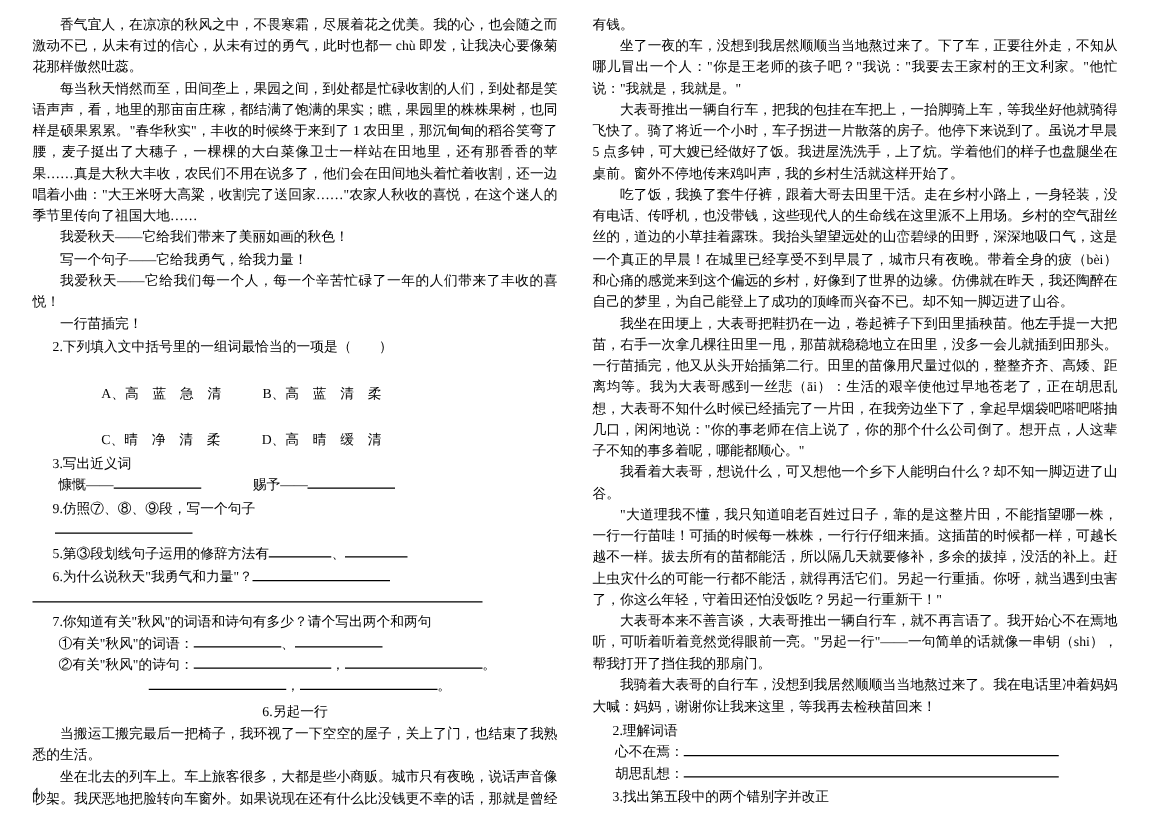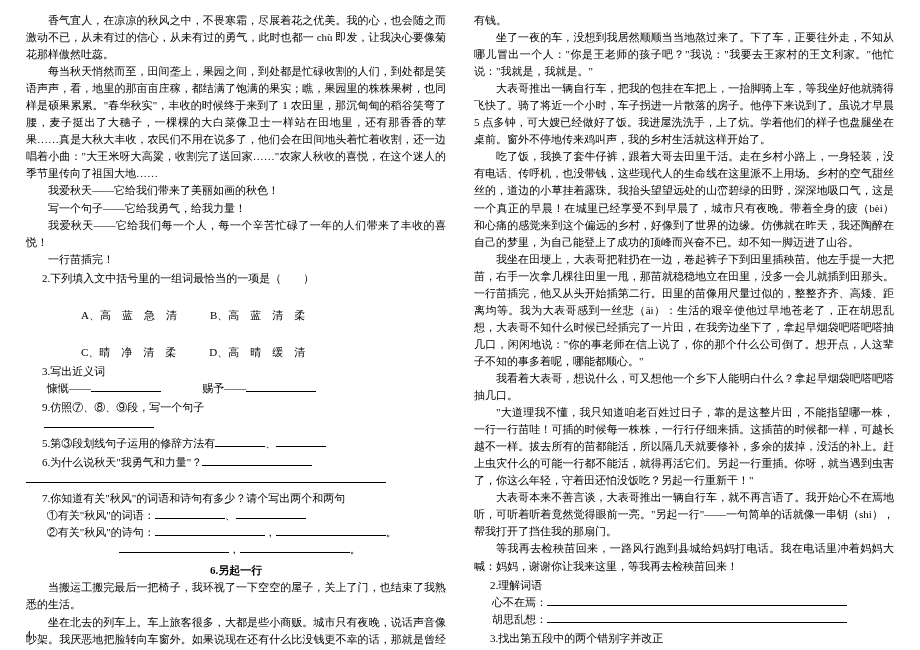--- a/index.html
+++ b/index.html
@@ -15,21 +15,21 @@
   column-gap: 28px;
   column-fill: auto;
 }
 p { text-indent: 2em; text-align: justify; margin: 0; }
 .noindent { text-indent: 0; }
 .q { text-indent: 0; margin-top: 2px; margin-left: 16px; }
 .opt { text-indent: 0; padding-left: 5em; margin-top: 20px; }
 .blank { border-bottom: 1px solid #000; display: inline-block; min-width: 50px; height: 0.9em; vertical-align: baseline; }
 .blank.w70 { min-width: 70px; }
 .blank.w110 { min-width: 110px; }
-.sectitle { text-align: center; font-weight: 700; text-indent: 0; margin-top: 4px; }
+.sectitle { text-align: center; font-weight: 400; text-indent: 0; margin-top: 4px; }
 .pagenum { position: fixed; left: 26px; bottom: 8px; font-size: 10px; color: #000; }
 .sep { display:inline-block; width: 18px; }
 </style>
 </head>
 <body>
 
 <p>香气宜人，在凉凉的秋风之中，不畏寒霜，尽展着花之优美。我的心，也会随之而激动不已，从未有过的信心，从未有过的勇气，此时也都一 chù 即发，让我决心要像菊花那样傲然吐蕊。</p>
 <p>每当秋天悄然而至，田间垄上，果园之间，到处都是忙碌收割的人们，到处都是笑语声声，看，地里的那亩亩庄稼，都结满了饱满的果实；瞧，果园里的株株果树，也同样是硕果累累。"春华秋实"，丰收的时候终于来到了 1 农田里，那沉甸甸的稻谷笑弯了腰，麦子挺出了大穗子，一棵棵的大白菜像卫士一样站在田地里，还有那香香的苹果……真是大秋大丰收，农民们不用在说多了，他们会在田间地头着忙着收割，还一边唱着小曲："大王米呀大高粱，收割完了送回家……"农家人秋收的喜悦，在这个迷人的季节里传向了祖国大地……</p>
 <p>我爱秋天——它给我们带来了美丽如画的秋色！</p>
 <p>写一个句子——它给我勇气，给我力量！</p>
@@ -70,24 +70,24 @@
   <span class="blank w110"></span>，<span class="blank w110"></span>。
 </p>
 <p class="sectitle">6.另起一行</p>
 <p>当搬运工搬完最后一把椅子，我环视了一下空空的屋子，关上了门，也结束了我熟悉的生活。</p>
 <p>坐在北去的列车上。车上旅客很多，大都是些小商贩。城市只有夜晚，说话声音像吵架。我厌恶地把脸转向车窗外。如果说现在还有什么比没钱更不幸的话，那就是曾经有钱。</p>
 <p>坐了一夜的车，没想到我居然顺顺当当地熬过来了。下了车，正要往外走，不知从哪儿冒出一个人："你是王老师的孩子吧？"我说："我要去王家村的王文利家。"他忙说："我就是，我就是。"</p>
 
 <p>大表哥推出一辆自行车，把我的包挂在车把上，一抬脚骑上车，等我坐好他就骑得飞快了。骑了将近一个小时，车子拐进一片散落的房子。他停下来说到了。虽说才早晨 5 点多钟，可大嫂已经做好了饭。我进屋洗洗手，上了炕。学着他们的样子也盘腿坐在桌前。窗外不停地传来鸡叫声，我的乡村生活就这样开始了。</p>
 <p>吃了饭，我换了套牛仔裤，跟着大哥去田里干活。走在乡村小路上，一身轻装，没有电话、传呼机，也没带钱，这些现代人的生命线在这里派不上用场。乡村的空气甜丝丝的，道边的小草挂着露珠。我抬头望望远处的山峦碧绿的田野，深深地吸口气，这是一个真正的早晨！在城里已经享受不到早晨了，城市只有夜晚。带着全身的疲（bèi）和心痛的感觉来到这个偏远的乡村，好像到了世界的边缘。仿佛就在昨天，我还陶醉在自己的梦里，为自己能登上了成功的顶峰而兴奋不已。却不知一脚迈进了山谷。</p>
 <p>我坐在田埂上，大表哥把鞋扔在一边，卷起裤子下到田里插秧苗。他左手提一大把苗，右手一次拿几棵往田里一甩，那苗就稳稳地立在田里，没多一会儿就插到田那头。一行苗插完，他又从头开始插第二行。田里的苗像用尺量过似的，整整齐齐、高矮、距离均等。我为大表哥感到一丝悲（āi）：生活的艰辛使他过早地苍老了，正在胡思乱想，大表哥不知什么时候已经插完了一片田，在我旁边坐下了，拿起早烟袋吧嗒吧嗒抽几口，闲闲地说："你的事老师在信上说了，你的那个什么公司倒了。想开点，人这辈子不知的事多着呢，哪能都顺心。"</p>
-<p>我看着大表哥，想说什么，可又想他一个乡下人能明白什么？拿起早烟袋吧嗒吧嗒抽几口。</p>
+<p>我看着大表哥，想说什么，可又想他一个乡下人能明白什么？却不知一脚迈进了山谷。</p>
 <p>"大道理我不懂，我只知道咱老百姓过日子，靠的是这整片田，不能指望哪一株，一行一行苗哇！可插的时候每一株株，一行行仔细来插。这插苗的时候都一样，可越长越不一样。拔去所有的苗都能活，所以隔几天就要修补，多余的拔掉，没活的补上。赶上虫灾什么的可能一行都不能活，就得再活它们。另起一行重插。你呀，就当遇到虫害了，你这么年轻，守着田还怕没饭吃？另起一行重新干！"</p>
 <p>大表哥本来不善言谈，大表哥推出一辆自行车，就不再言语了。我开始心不在焉地听，可听着听着竟然觉得眼前一亮。"另起一行"——一句简单的话就像一串钥（shi），帮我打开了挡住我的那扇门。</p>
-<p>等我再去检秧苗回来，一路风行跑到县城给妈妈打电话。我在电话里冲着妈妈大喊：妈妈，谢谢你让我来这里，等我再去检秧苗回来！</p>
+<p>我骑着大表哥的自行车，没想到我居然顺顺当当地熬过来了。我在电话里冲着妈妈大喊：妈妈，谢谢你让我来这里，等我再去检秧苗回来！</p>
 <p class="q">2.理解词语</p>
 <p class="noindent">
   <span class="sep"></span><span>心不在焉：</span><span class="blank" style="min-width:300px"></span>
 </p>
 <p class="noindent">
   <span class="sep"></span><span>胡思乱想：</span><span class="blank" style="min-width:300px"></span>
 </p>
 <p class="q">3.找出第五段中的两个错别字并改正</p>
 <p class="noindent">
   <span class="sep"></span>

